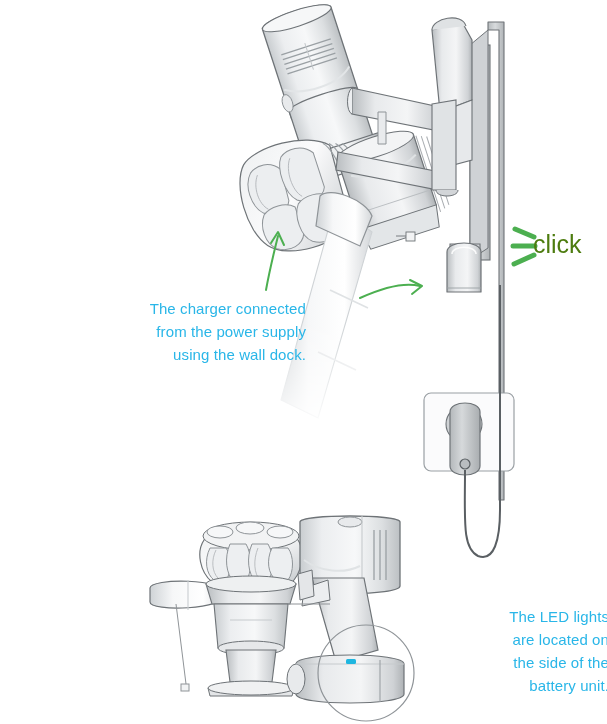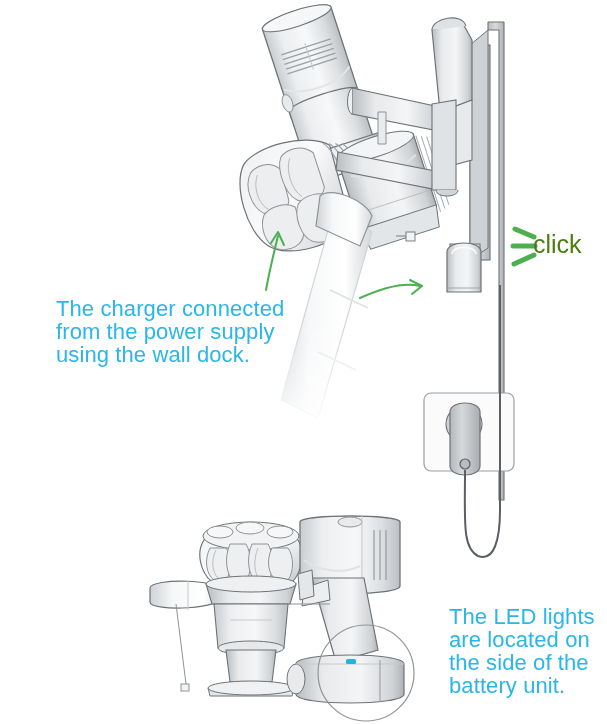--- a/index.html
+++ b/index.html
@@ -20,24 +20,25 @@
   .illu {
     position: absolute;
     top: 0;
     left: 0;
     width: 607px;
     height: 724px;
   }
   .caption {
     position: absolute;
     font-family: "Liberation Sans", sans-serif;
-    font-size: 22px;
+    font-size: 15px;
     line-height: 23px;
     letter-spacing: 0.1px;
     white-space: pre-line;
+    text-align: right;
   }
   #caption-charger {
     left: 56px;
     top: 297px;
     width: 250px;
   }
   #caption-led {
     left: 449px;
     top: 605px;
     width: 160px;

